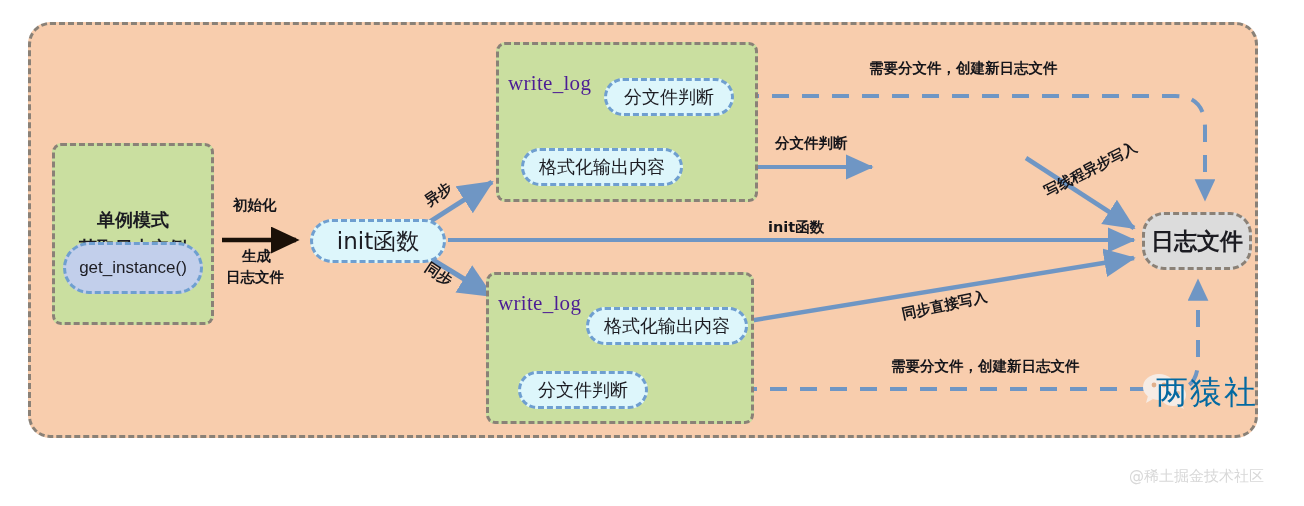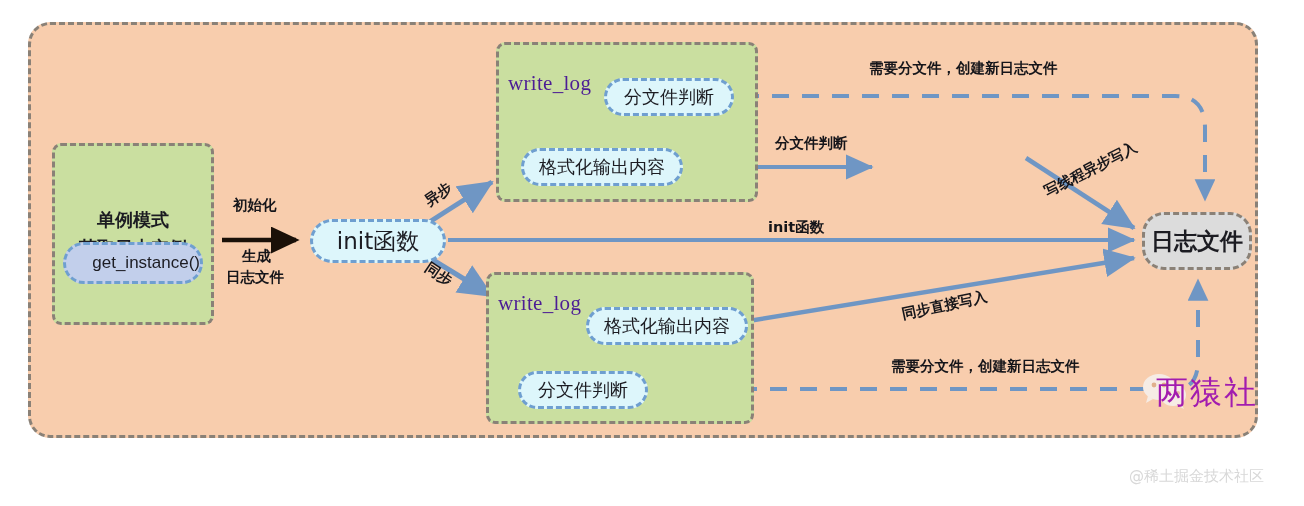--- a/index.html
+++ b/index.html
@@ -22,21 +22,21 @@
   .t-cn17{font-size:23px;line-height:1.4;}
   .t-cn18{font-size:18px;line-height:1.45;font-weight:600;}
   .mono-ish{font-family:"Liberation Sans","DejaVu Sans",sans-serif;font-size:17px;}
   .edge-label{position:absolute;color:#15151a;font-size:14.5px;white-space:nowrap;
         font-family:"DejaVu Sans","Liberation Sans",sans-serif;}
   .edge-label.strong{font-weight:600;}
   .rot-a{transform:rotate(-34deg);transform-origin:center;}
   .rot-b{transform:rotate(34deg);transform-origin:center;}
   .rot-c{transform:rotate(-27deg);transform-origin:center;}
   .rot-d{transform:rotate(-12deg);transform-origin:center;}
-  .wm{position:absolute;color:#a21caf;font-family:"DejaVu Sans","Liberation Sans",sans-serif;
+  .wm{position:absolute;color:#0369a1;font-family:"DejaVu Sans","Liberation Sans",sans-serif;
       white-space:nowrap;}
   .wm-logo{position:absolute;}
   .wm-bottom{position:absolute;color:#d8d8d8;font-size:15px;white-space:nowrap;
       font-family:"DejaVu Sans","Liberation Sans",sans-serif;}
 </style>
 </head>
 <body>
 
 <div id="stage">
 
@@ -89,21 +89,21 @@
 
     <g>
       <path d="M650,389 L1175,389 Q1198,389 1198,360 L1198,284" fill="none" stroke="#6f96c4" stroke-width="4" stroke-dasharray="17 13" marker-end="url(#ahBlueD)"></path>
     </g>
   </svg>
 
   <div class="node group-green" style="left:52px;top:143px;width:162px;height:182px;">
     <div class="cn t-cn18">单例模式</div>
     <div class="cn t-cn18" style="margin-top:2px;">获取日志实例</div>
   </div>
-  <div class="node pill-blue" style="left:63px;top:242px;width:140px;height:42px;align-items:flex-end;">
+  <div class="node pill-blue" style="left:63px;top:242px;width:140px;height:52px;">
     <span class="mono-ish">get_instance()</span>
   </div>
 
   <div class="edge-label strong" style="left:233px;top:196px;">初始化</div>
   <div class="edge-label strong" style="left:242px;top:247px;">生成</div>
   <div class="edge-label strong" style="left:226px;top:268px;">日志文件</div>
 
   <div class="node pill-cyan" style="left:310px;top:219px;width:136px;height:44px;">
     <span class="cn t-cn17">init函数</span>
   </div>

